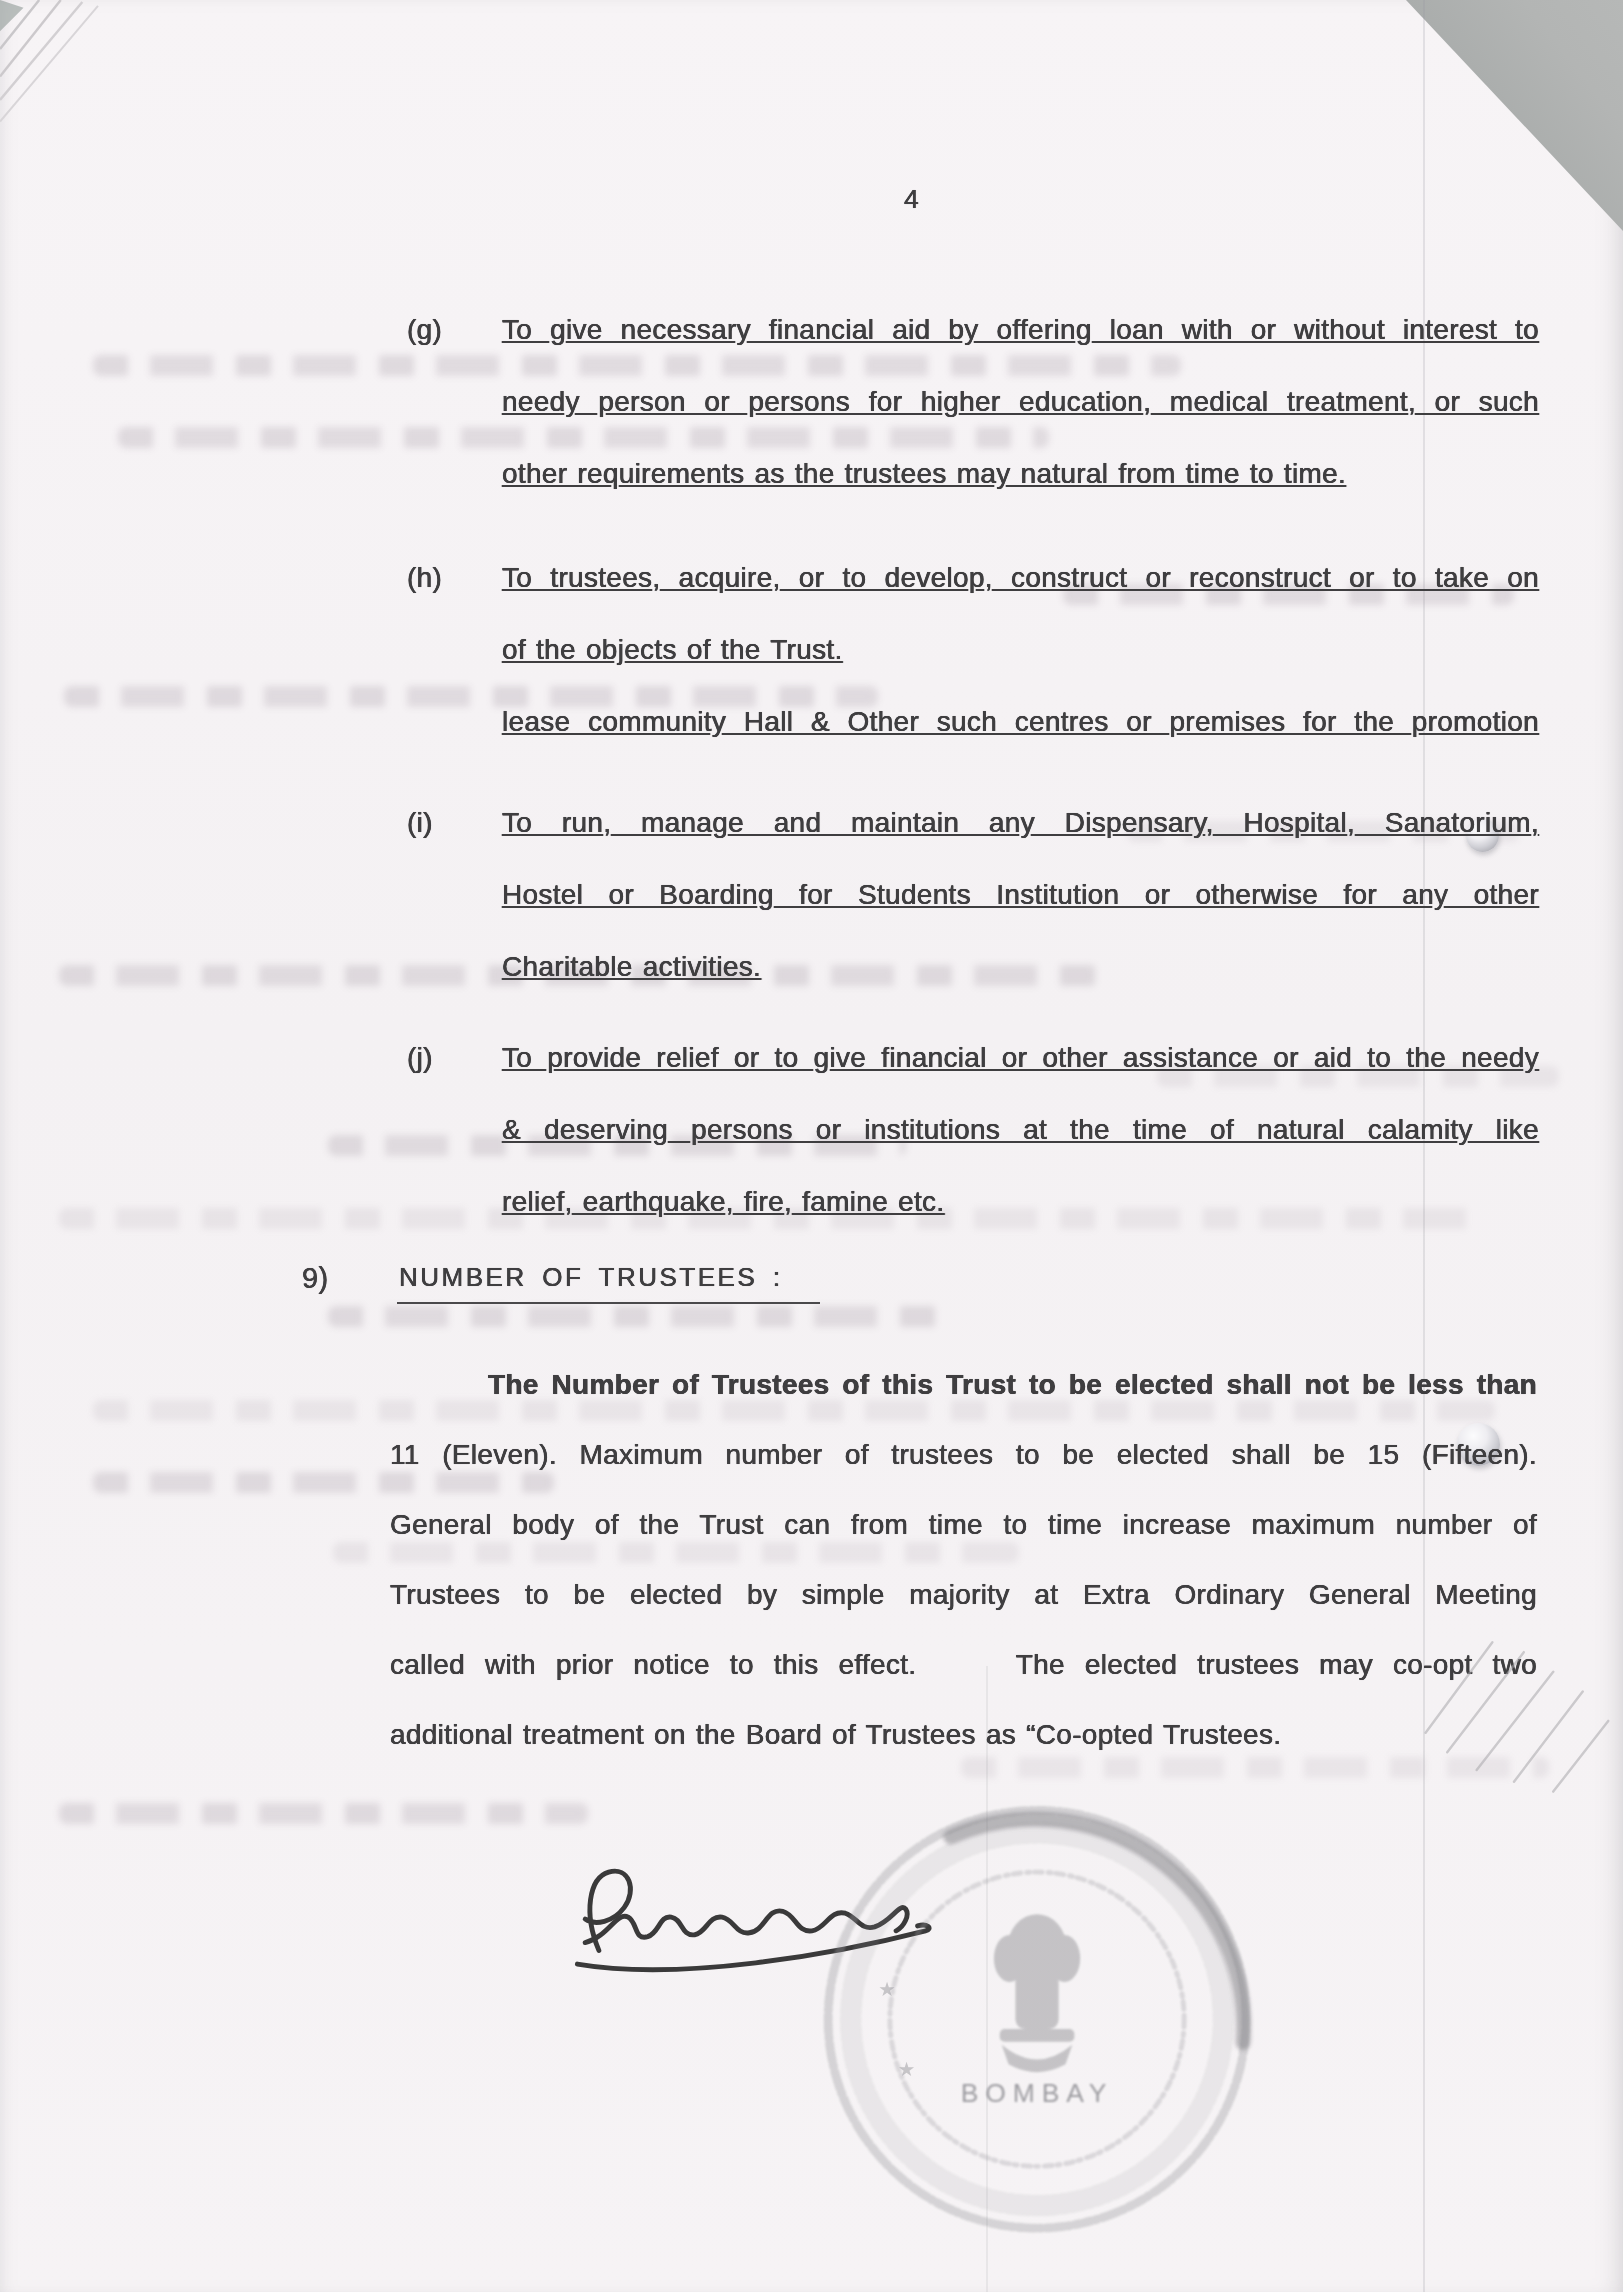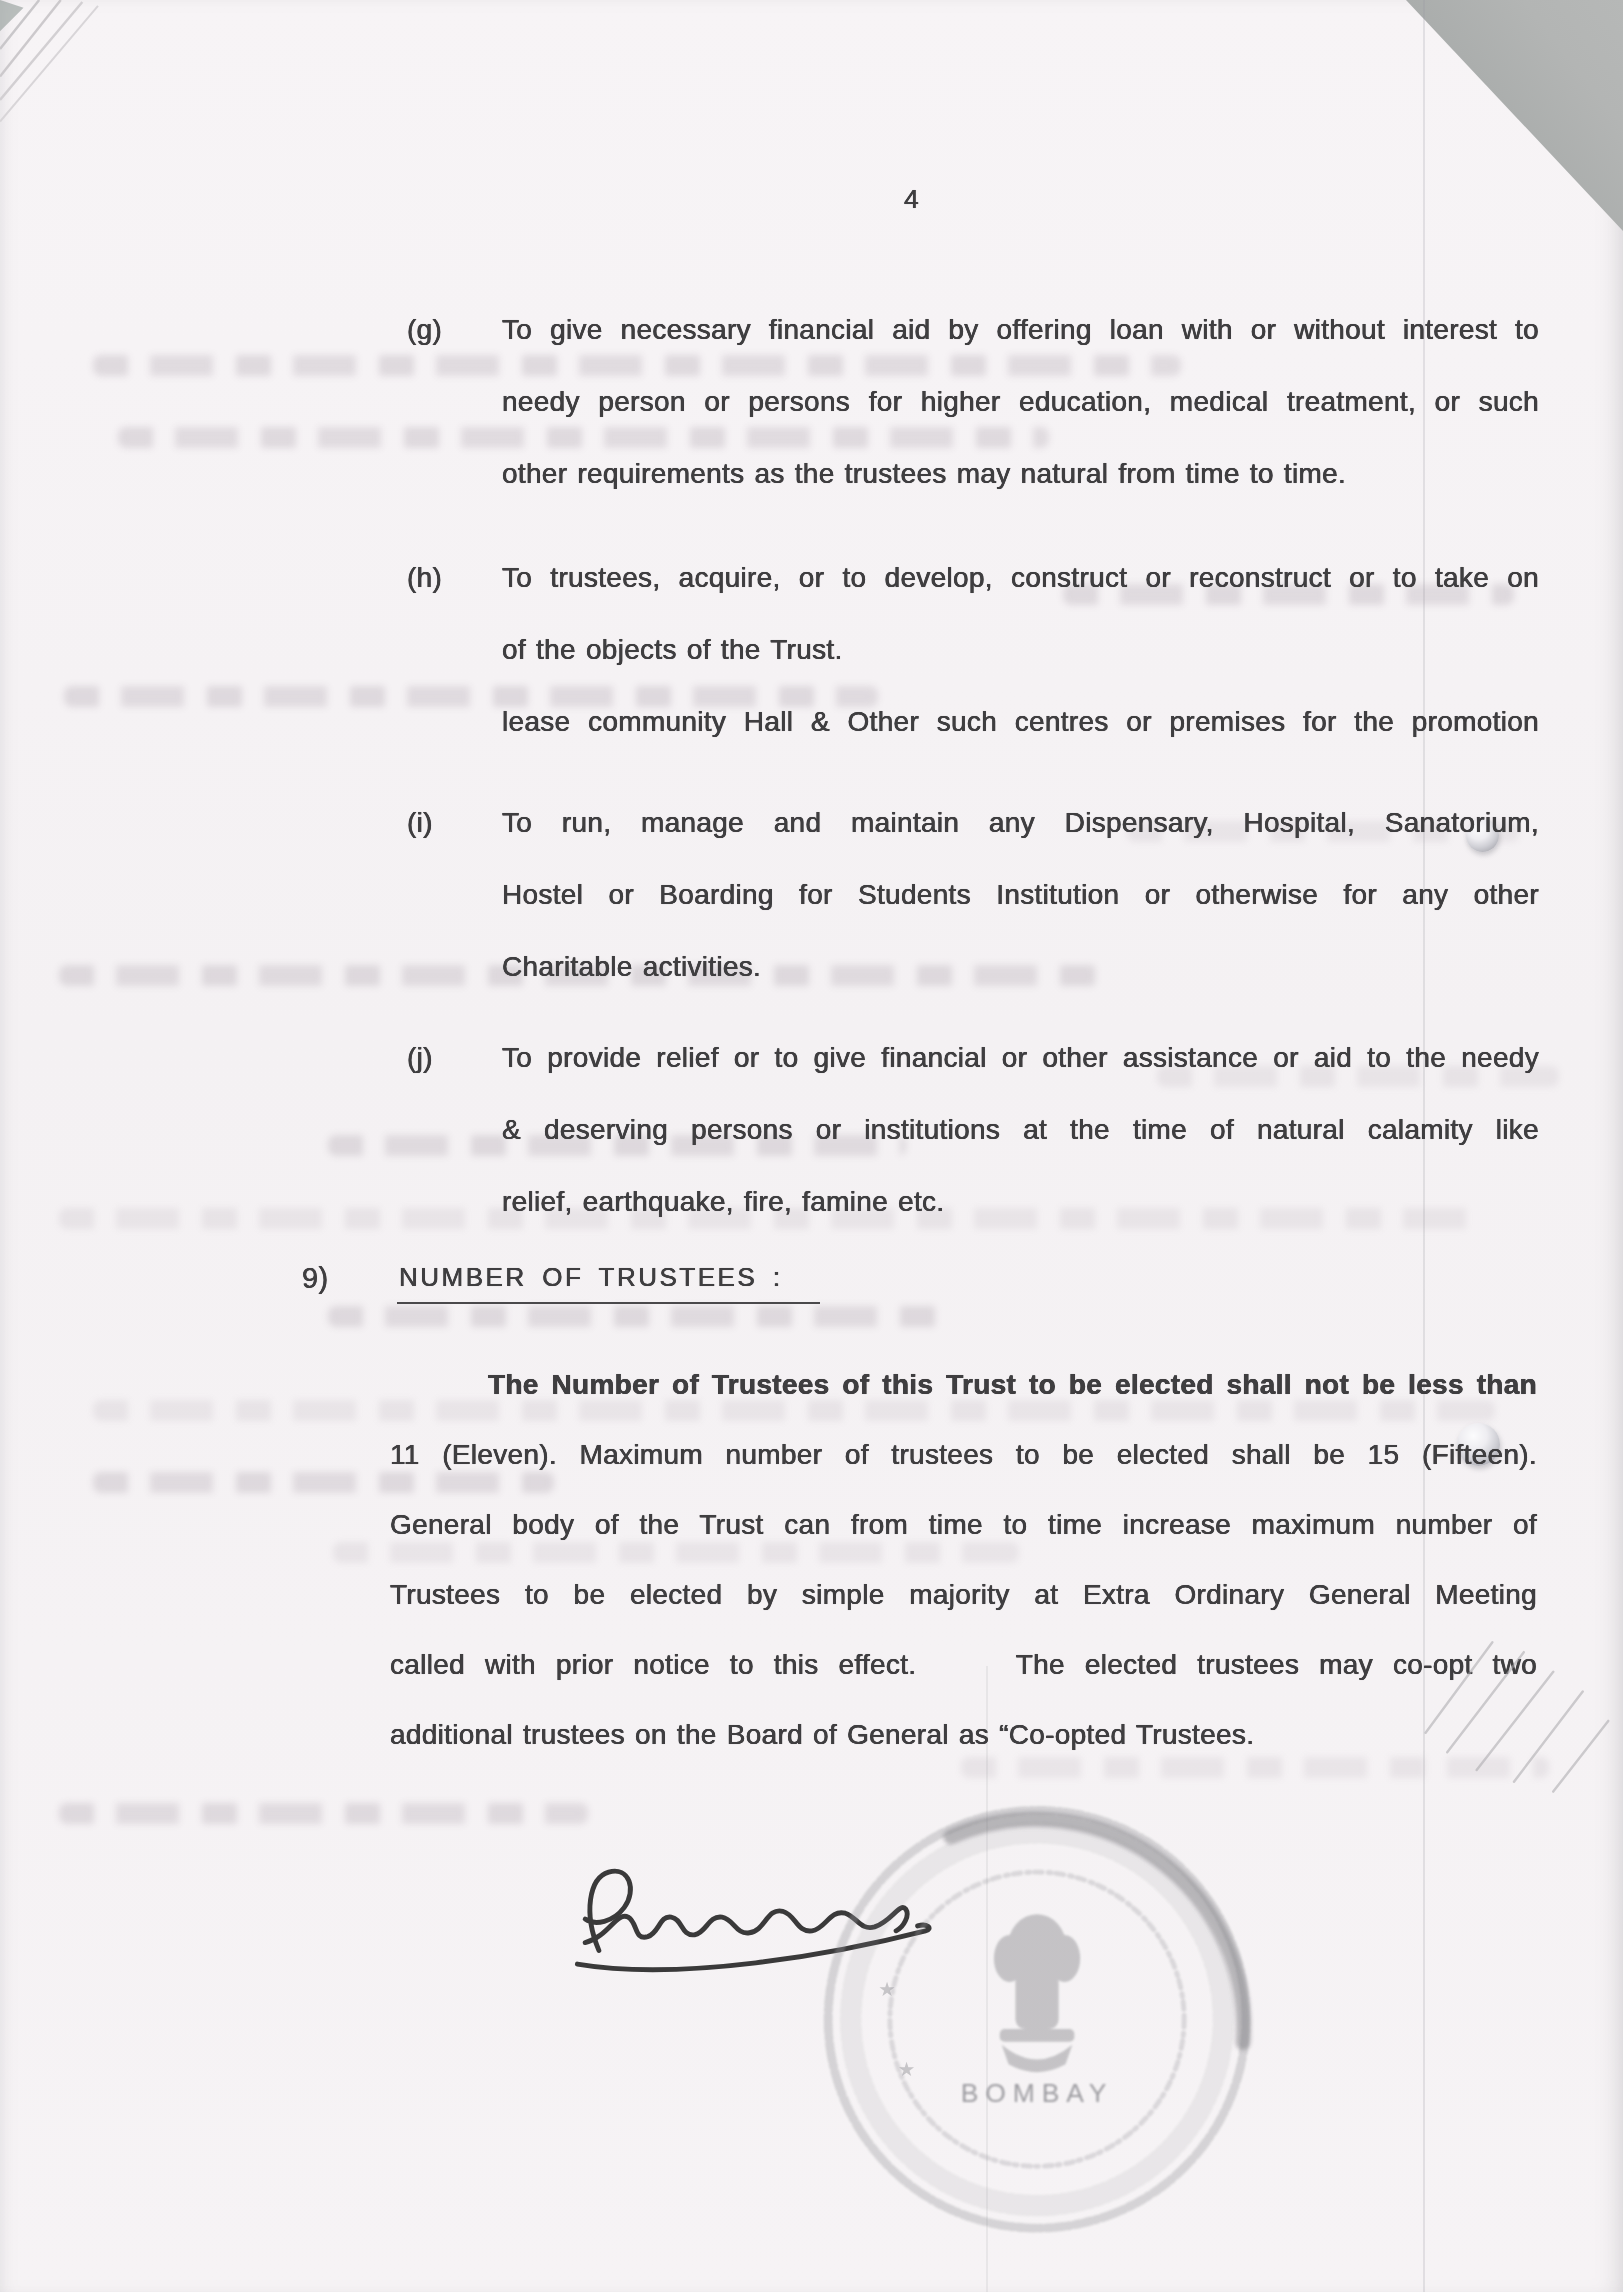--- a/index.html
+++ b/index.html
@@ -19,21 +19,21 @@
     letter-spacing:0.3px;
   }
   
   .page-number{position:absolute;left:904px;top:184px;font-size:26.5px;}
   
   .clause{position:absolute;left:502px;width:1037px;}
   .clabel{position:absolute;left:-95px;top:0;font-size:28px;line-height:72px;}
   .cline{
     font-size:28px;line-height:72px;
     text-align:justify;text-align-last:justify;text-justify:inter-word;
-    word-spacing:2px;white-space:normal;
+    word-spacing:2px;white-space:normal;text-decoration:underline;
   }
   .cline.last{text-align-last:left;}
   
   .section{position:absolute;left:0;top:1262px;height:69px;width:100%;}
   .sec-num{position:absolute;left:302px;top:0;font-size:29px;}
   .sec-head{
     position:absolute;left:397px;top:0;font-size:26px;letter-spacing:2.5px;word-spacing:5.9px;
     border-bottom:2.9px solid #4a494b;padding:0 37px 8.8px 2px;
   }
   
@@ -148,21 +148,21 @@
     <span class="sec-num ink">9)</span>
     <span class="sec-head ink">NUMBER OF TRUSTEES :</span>
   </div>
 
   <div class="para">
     <div class="pline ink indent">The Number of Trustees of this Trust to be elected shall not be less than</div>
     <div class="pline ink">11 (Eleven). Maximum number of trustees to be elected shall be 15 (Fifteen).</div>
     <div class="pline ink">General body of the Trust can from time to time increase maximum number of</div>
     <div class="pline ink">Trustees to be elected by simple majority at Extra Ordinary General Meeting</div>
     <div class="pline ink">called with prior notice to this effect.&nbsp;&nbsp;&nbsp;&nbsp; The elected trustees may co-opt two</div>
-    <div class="pline ink last">additional trustees on the Board of General as “Co-opted Trustees.</div>
+    <div class="pline ink last">additional treatment on the Board of Trustees as “Co-opted Trustees.</div>
   </div>
 
   <div>
     <span class="sr">Pranode</span>
     <svg class="sig-svg" width="470" height="176" viewBox="0 0 480 180">
       <g fill="none" stroke="#262626" stroke-width="5" stroke-linecap="round" opacity=".9">
         <path d="M66,118 C50,80 56,44 76,38 C97,32 105,56 92,74 C81,89 62,93 52,86"></path>
         <path d="M52,110 C76,104 84,78 96,84 C106,90 102,108 116,104 C128,100 128,82 140,84 C152,86 150,104 164,102 C176,100 178,82 192,84 C204,86 206,102 220,100 C236,98 238,74 254,78 C268,82 268,100 284,98 C298,96 302,76 318,80 C330,84 334,98 348,94 C366,88 374,68 380,76 C384,82 378,94 370,98"></path>
         <path d="M44,132 C150,150 306,122 400,98 C408,96 402,90 392,93"></path>
       </g>

